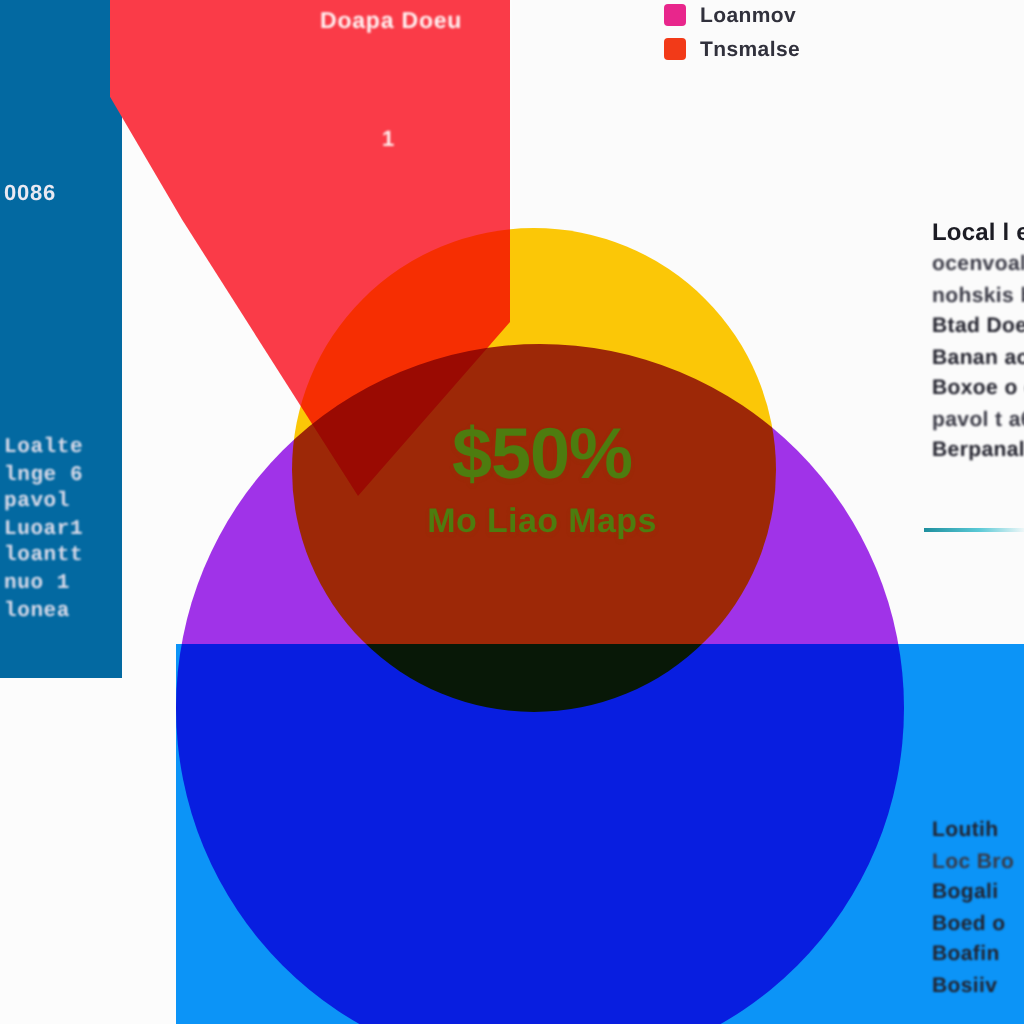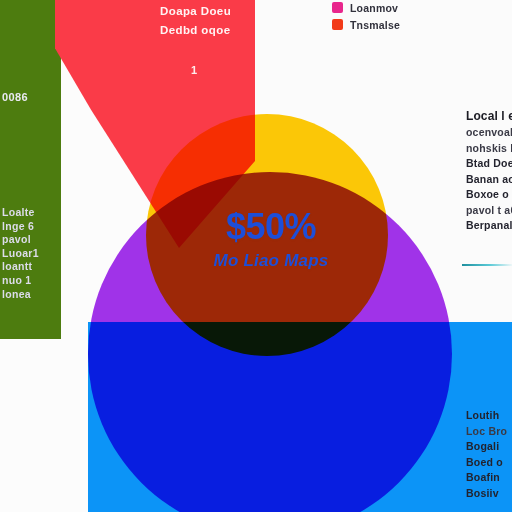--- a/index.html
+++ b/index.html
@@ -9,26 +9,26 @@
   #stage{position:relative;width:512px;height:512px;overflow:hidden;
          background:#fdfdfd;}
 
   
   .paper{position:absolute;inset:0;background:#fcfcfc;}
   .paper-right{position:absolute;left:256px;top:0;width:256px;height:512px;
                background:#fbfbfb;}
 
   
   .sidebar{position:absolute;left:0;top:0;width:61px;height:339px;
-           background:#4d7c0f;}
+           background:#0369a1;}
   .sb-text{position:absolute;left:2px;color:#e9e9f2;font-size:11px;
            font-weight:700;letter-spacing:.4px;filter:blur(.35px);
            white-space:nowrap;}
   .sb-code{top:91px;}
-  .sb-list{position:absolute;left:2px;top:206px;width:60px;}
+  .sb-list{position:absolute;left:2px;top:218px;width:60px;font-family:Liberation Mono, monospace;}
   .sb-list div{color:#dcdcea;font-size:10.5px;font-weight:700;
                line-height:13.6px;letter-spacing:.3px;filter:blur(.4px);
                white-space:nowrap;}
 
   
   .blue-block{position:absolute;left:88px;top:322px;width:424px;height:190px;
               background:#0c94f7;}
 
   
   .shapes{position:absolute;inset:0;isolation:isolate;}
@@ -39,26 +39,26 @@
             clip-path:polygon(0% 0%,100% 0%,100% 66%,62% 100%,18% 46%,0% 22%);}
   .purple-circle{left:88px;top:172px;width:364px;height:364px;
                  border-radius:50%;background:#a033e8;}
   .yellow-circle{left:146px;top:114px;width:242px;height:242px;
                  border-radius:50%;background:#fbc707;}
   .blue-circle{left:88px;top:322px;width:424px;height:200px;
                background:#0c94f7;}
 
   
   .center-label{position:absolute;left:176px;top:206px;width:190px;
-                text-align:center;color:#1d4ed8;z-index:5;
+                text-align:center;color:#4d7c0f;z-index:5;
                 text-shadow:0 1px 2px rgba(120,70,0,.18);}
   .center-amount{font-size:36px;font-weight:700;line-height:42px;
                  letter-spacing:-.5px;}
   .center-sub{font-size:17px;font-weight:600;line-height:26px;
-              letter-spacing:.2px;font-style:italic;}
+              letter-spacing:.2px;}
 
   
   .legend{position:absolute;left:332px;top:2px;z-index:9;}
   .legend-row{display:flex;align-items:flex-start;gap:7px;height:17px;}
   .swatch{width:11px;height:11px;border-radius:2px;flex:0 0 auto;}
   .legend-label{font-size:10.5px;font-weight:700;color:#31313c;
                 letter-spacing:.2px;filter:blur(.35px);white-space:nowrap;}
 
   
   .red-head{position:absolute;left:133px;top:2px;z-index:8;margin-left:27px;}
@@ -107,21 +107,20 @@
 
   <div class="shapes">
     <div class="shape red-poly"></div>
     <div class="shape blue-circle"></div>
     <div class="shape purple-circle"></div>
     <div class="shape yellow-circle"></div>
   </div>
 
   <div class="red-head">
     <div>Doapa Doeu</div>
-    <div>Dedbd oqoe</div>
   </div>
   <div class="red-num">1</div>
 
   <div class="legend">
     <div class="legend-row">
       <span class="swatch" style="background:#e8268c"></span>
       <span class="legend-label">Loanmov</span>
     </div>
     <div class="legend-row">
       <span class="swatch" style="background:#f23a18"></span>

